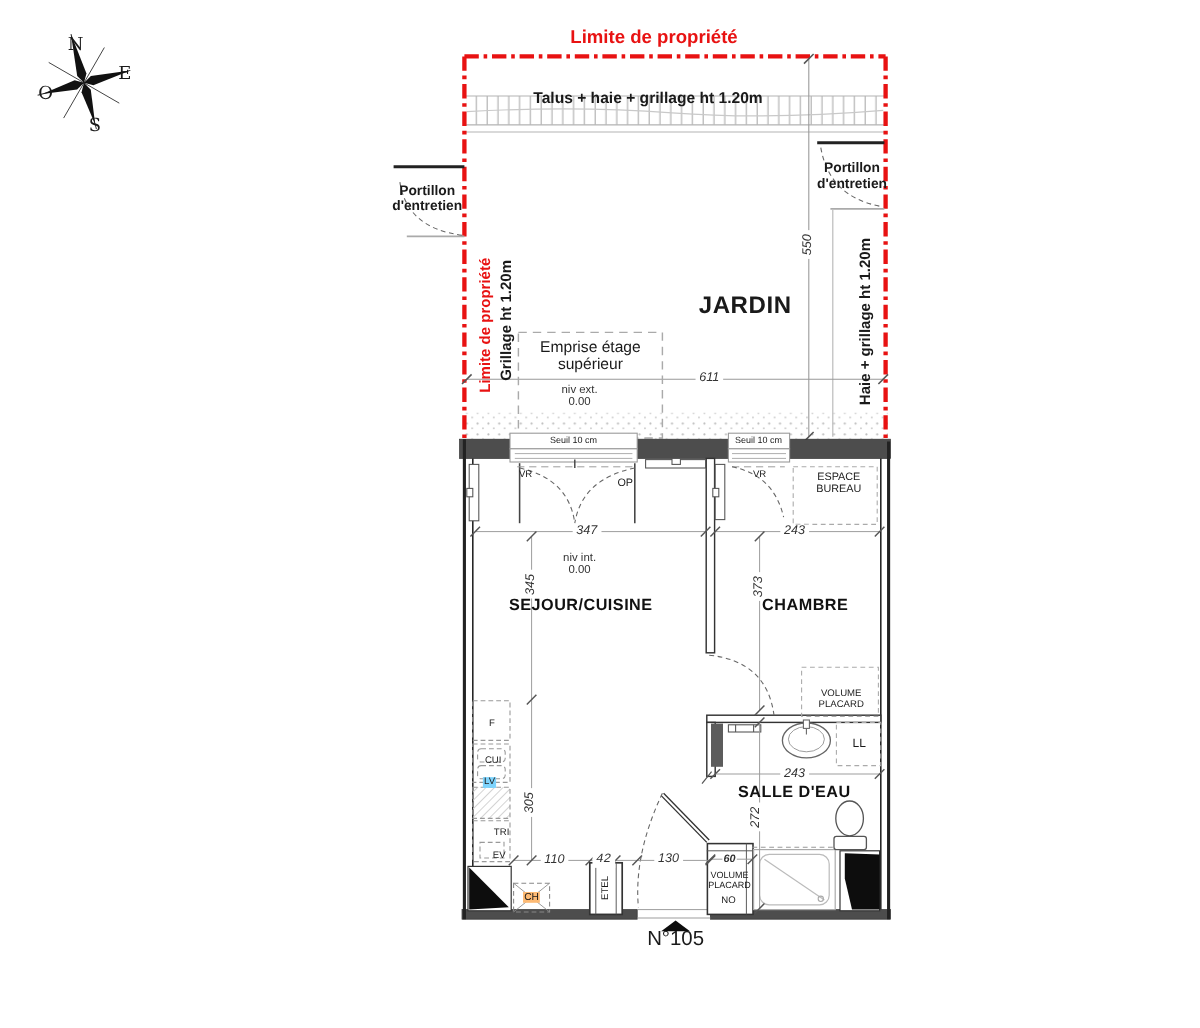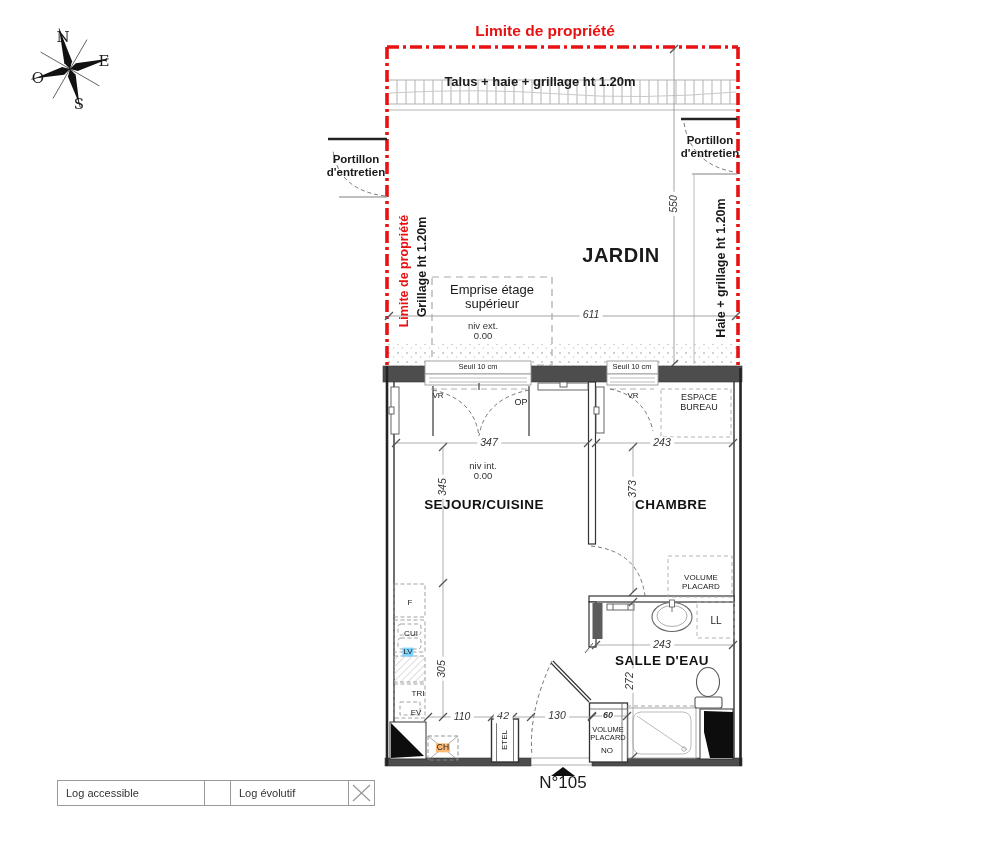--- a/index.html
+++ b/index.html
@@ -313,29 +313,14 @@
 <div class="txt" style="left:443px;top:748px;font-size:8.5px;background:#fdba74;padding:0 1px;">CH</div>
 <div class="txt rot" style="left:505px;top:740px;font-size:8px;">ETEL</div>
 <div class="txt dim" style="left:608px;top:716px;font-size:9px;padding:0 1px;font-weight:bold;">60</div>
 <div class="txt two" style="left:608px;top:734px;font-size:7.5px;">
   <span>VOLUME</span>
       <span>PLACARD</span>
 </div>
 <div class="txt" style="left:607px;top:751px;font-size:8px;">NO</div>
 <div class="txt" style="left:563px;top:783px;font-size:17px;">N°105</div>
 
-<div class="legend">
-  <div class="lcell" style="width:172px;">
-    <span class="llabel">Log accessible</span>
-    <span class="lbox"></span>
-  </div>
-  <div class="lcell" style="width:143px;">
-    <span class="llabel">Log évolutif</span>
-    <span class="lbox">
-      <svg width="25" height="24">
-        <line x1="4" y1="4" x2="21" y2="20" stroke="#999" stroke-width="1.2"></line>
-        <line x1="21" y1="4" x2="4" y2="20" stroke="#999" stroke-width="1.2"></line>
-      </svg>
-    </span>
-  </div>
-</div>
 
 </div>
 
 </body></html>

